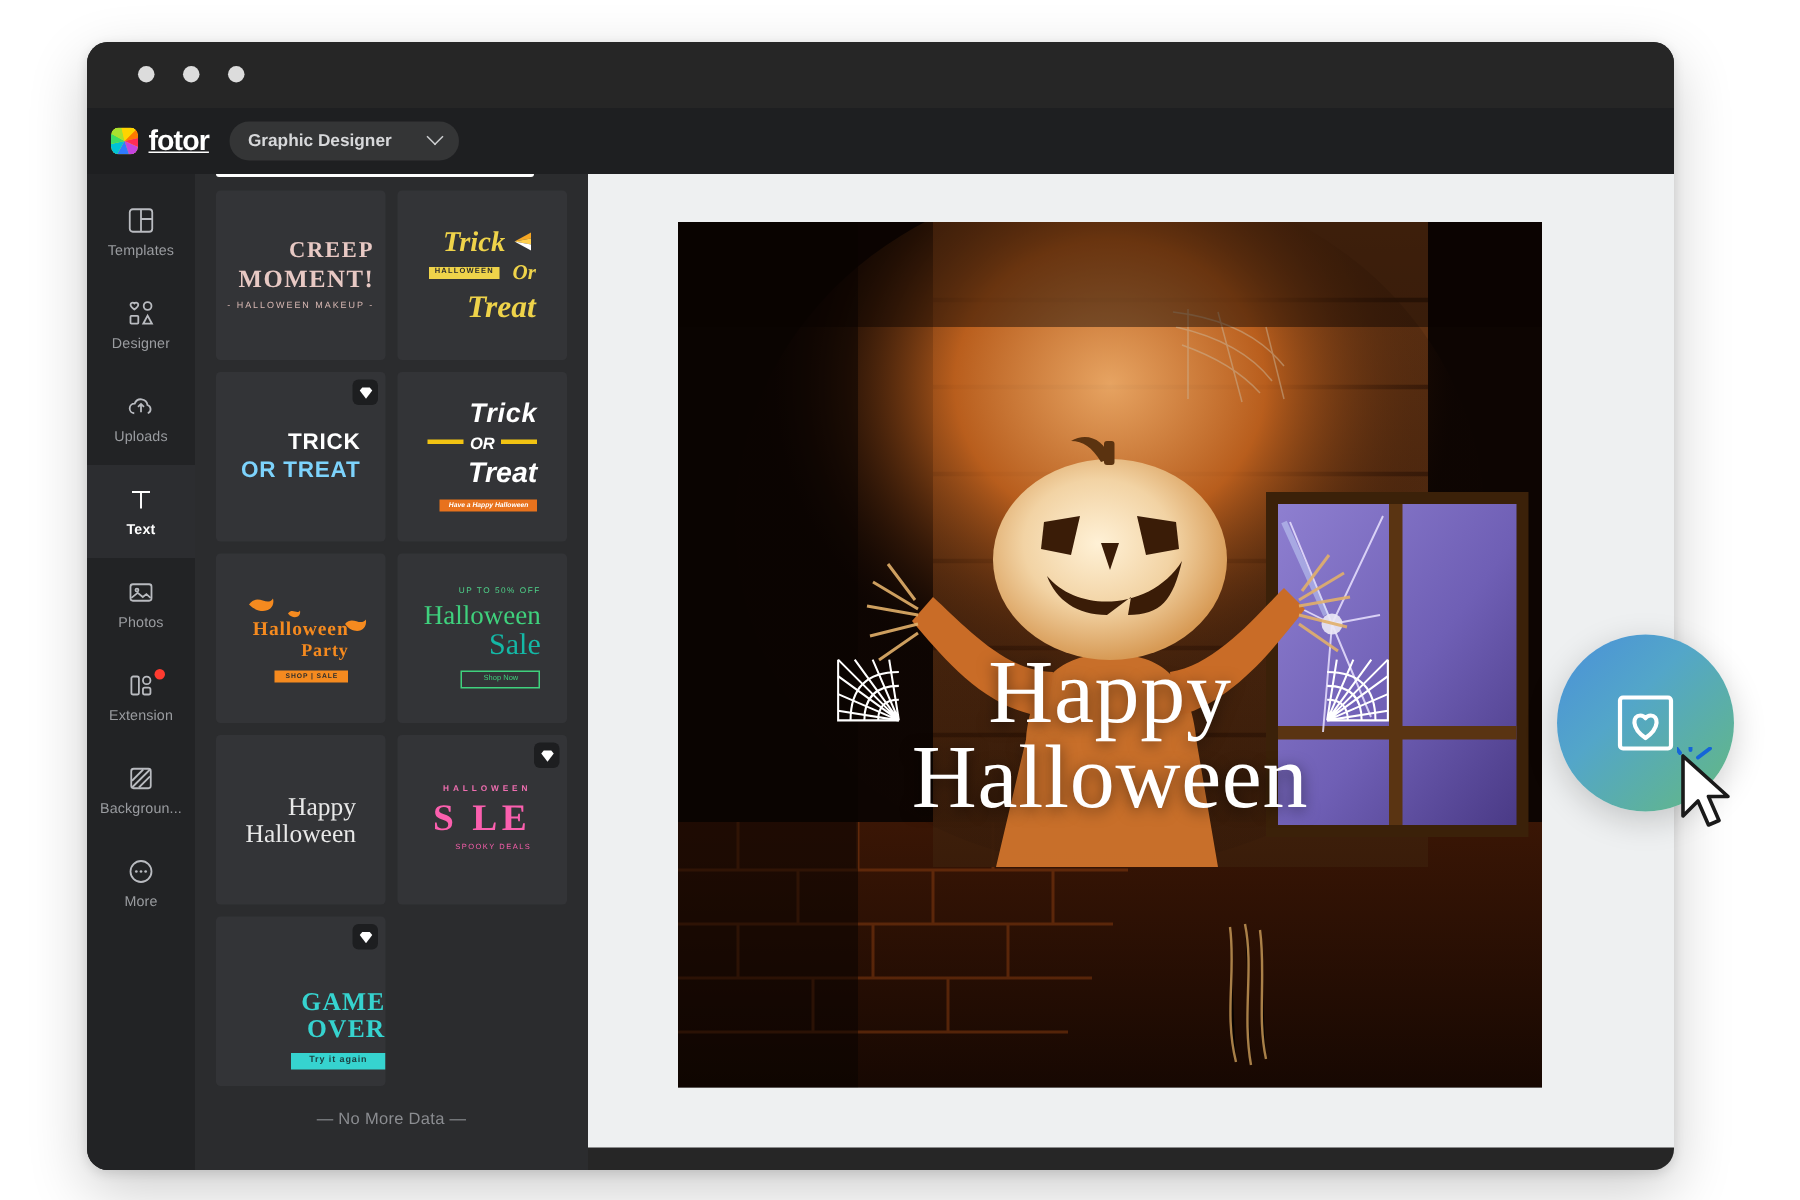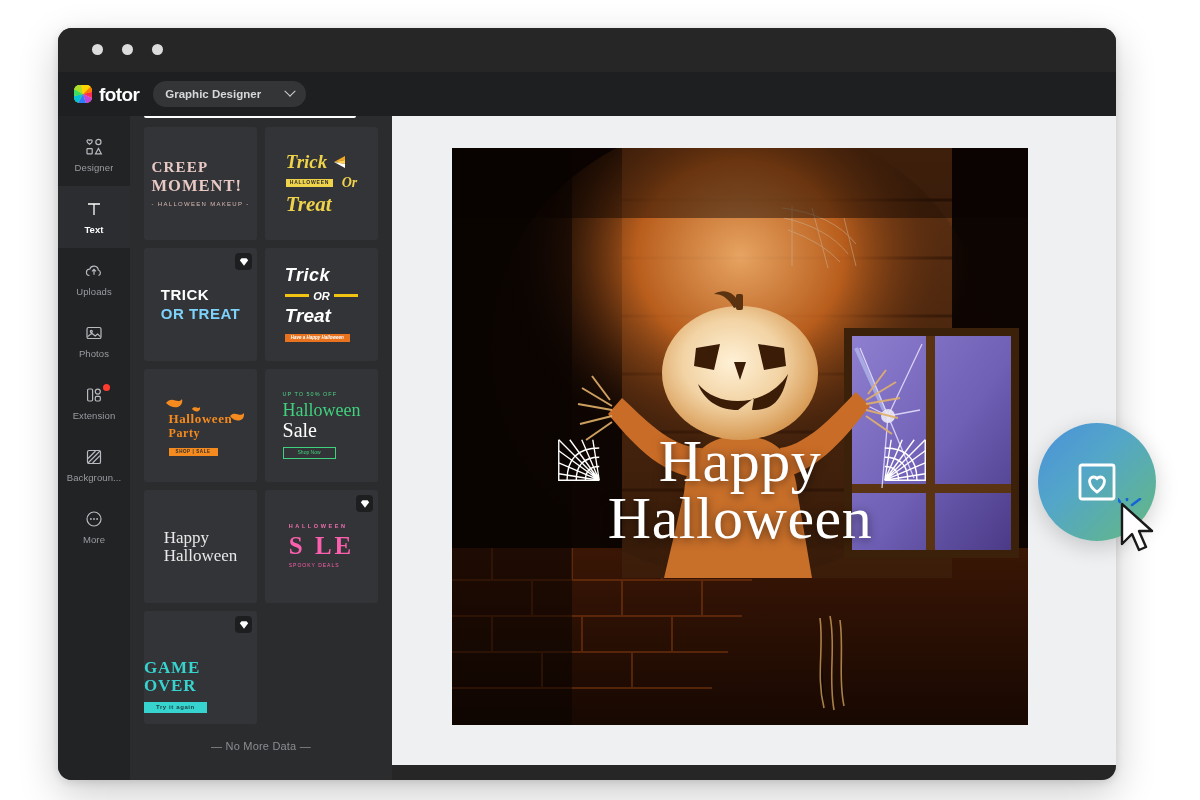--- a/index.html
+++ b/index.html
@@ -26,21 +26,21 @@
   .dot { position:absolute; top:16px; width:11px; height:11px; border-radius:50%; background:#dcdcdc; }
   .dot.d1 { left:34px; } .dot.d2 { left:64px; } .dot.d3 { left:94px; }
 
   
   .header {
     position:absolute; left:0; top:44px; width:100%; height:44px;
     background:#1e1f21; display:flex; align-items:center; padding-left:16px;
   }
   .logo-wrap { display:flex; align-items:center; gap:7px; }
   .logo-mark { width:18px; height:18px; border-radius:5px; overflow:hidden; position:relative; }
-  .logo-text { color:#fff; font-size:19px; font-weight:700; letter-spacing:-0.6px; line-height:1; }
+  .logo-text { color:#fff; font-size:19px; font-weight:700; letter-spacing:-0.6px; line-height:1;text-decoration:underline; }
   .role-pill {
     margin-left:14px; height:26px; padding:0 12px; border-radius:13px;
     background:#343536; color:#d7d8da; font-size:11.5px; font-weight:600;
     display:flex; align-items:center; gap:25px; cursor:pointer;
   }
   .chev { width:8px; height:8px; border-right:1.6px solid #cfd0d2; border-bottom:1.6px solid #cfd0d2;
           transform:rotate(45deg) translate(-2px,-2px); }
 
   
   .rail {
@@ -68,21 +68,21 @@
     display:grid; grid-template-columns:1fr 1fr; gap:8px;
   }
   .card { position:relative; aspect-ratio:1/1; background:#333437; border-radius:3px; overflow:hidden;
           display:flex; align-items:center; justify-content:center; cursor:pointer; }
   .badge { position:absolute; top:5px; right:5px; width:17px; height:17px; border-radius:4px;
            background:#1d1e20; display:flex; align-items:center; justify-content:center; }
   .no-more { position:absolute; left:0; right:0; bottom:28px; text-align:center;
              color:#8b8d91; font-size:11px; letter-spacing:0.2px; }
 
   
-  .t-inner { text-align:left; line-height:1.05; user-select:none; }
+  .t-inner { text-align:right; line-height:1.05; user-select:none; }
   .creep-1 { font-family:"Liberation Serif", serif; font-weight:700; font-size:15px; color:#e8c9c4;
              letter-spacing:1.2px; text-transform:uppercase; }
   .creep-2 { font-family:"Liberation Serif", serif; font-weight:700; font-size:16.5px; color:#e8c9c4;
              letter-spacing:1px; text-transform:uppercase; margin-top:1px; }
   .creep-3 { font-size:6px; color:#d9b9b4; letter-spacing:1.3px; margin-top:7px; }
 
   .tot-y1 { font-family:"Liberation Serif", serif; font-style:italic; font-weight:700; font-size:19px; color:#efd34a; }
   .tot-y-tag { display:inline-block; background:#efd34a; color:#2d2d2d; font-size:5px; font-weight:700;
                letter-spacing:0.8px; padding:1.5px 4px; vertical-align:middle; }
   .tot-y-or { font-family:"Liberation Serif", serif; font-style:italic; font-weight:700; font-size:14px; color:#efd34a; margin-left:4px; }
@@ -101,21 +101,21 @@
   .tot-b-foot { display:inline-block; background:#e8721d; color:#fff; font-size:4.5px; padding:1.5px 6px; margin-top:5px;
                 font-style:italic; font-weight:700; }
 
   .hp-1 { font-family:"Liberation Serif", serif; font-weight:700; font-size:13px; color:#f58a1f; letter-spacing:0.6px; }
   .hp-2 { font-family:"Liberation Serif", serif; font-weight:700; font-size:12px; color:#f58a1f; letter-spacing:0.6px; margin-top:1px;}
   .hp-tag { display:inline-block; background:#f58a1f; color:#2d2d2d; font-size:4.5px; font-weight:700;
             letter-spacing:0.6px; padding:1.5px 7px; margin-top:4px; }
 
   .hs-0 { font-size:5.5px; color:#4fd38a; letter-spacing:1px; }
   .hs-1 { font-family:"Liberation Serif", serif; font-size:18px; color:#3fd17d; margin-top:3px; }
-  .hs-2 { font-family:"Liberation Serif", serif; font-size:20px; color:#ffffff; }
+  .hs-2 { font-family:"Liberation Serif", serif; font-size:20px; color:#14b8a6; }
   .hs-btn { display:inline-block; border:1px solid #3fd17d; color:#3fd17d; font-size:5px; padding:2.5px 14px; margin-top:6px; }
 
   .hh-1 { font-family:"Liberation Serif", serif; font-size:17px; color:#e8e8e8; }
   .hh-2 { font-family:"Liberation Serif", serif; font-size:17px; color:#e8e8e8; }
 
   .ps-0 { font-size:5.5px; color:#f06eb0; letter-spacing:2.6px; font-weight:700; }
   .ps-1 { font-family:"Liberation Serif", serif; font-weight:700; font-size:25px; color:#fb5fae; letter-spacing:3px; margin-top:3px; }
   .ps-2 { font-size:5px; color:#fb5fae; letter-spacing:1px; margin-top:4px; }
 
   .go-1 { font-family:"Liberation Serif", serif; font-weight:700; font-size:17px; color:#36d3cf; letter-spacing:0.8px;margin-top:37px; }
@@ -192,51 +192,61 @@
         <span class="logo-text">fotor</span>
       </div>
       <div class="role-pill">
         <span>Graphic Designer</span>
         <span class="chev"></span>
       </div>
     </div>
 
     <div class="rail">
 
+      <div class="rail-item">
+        <span class="ico">
+          <svg viewBox="0 0 20 20" width="20" height="20" fill="none" stroke="#b9bbc0" stroke-width="1.2">
+            <rect x="2.5" y="2.5" width="15" height="15" rx="2"></rect>
+            <line x1="10" y1="2.5" x2="10" y2="17.5"></line>
+              <line x1="10" y1="9" x2="17.5" y2="9"></line>
+          </svg>
+        </span>
+        <span class="lbl">Templates</span>
+      </div>
 
       <div class="rail-item">
         <span class="ico">
           <svg viewBox="0 0 20 20" width="20" height="20" fill="none" stroke="#b9bbc0" stroke-width="1.2">
             <path d="M5.6 3.3c-1 -1 -2.6 -.4 -2.6 .9 0 1.2 1.6 2.4 2.6 3.1 1 -.7 2.6 -1.9 2.6 -3.1 0 -1.3 -1.6 -1.9 -2.6 -.9z"></path>
             <circle cx="14.4" cy="5" r="2.6"></circle>
             <rect x="3" y="11.6" width="5.2" height="5.2" rx="0.6"></rect>
             <path d="M14.4 11.4 L17.3 16.8 L11.5 16.8 Z"></path>
           </svg>
         </span>
         <span class="lbl">Designer</span>
       </div>
 
+      <div class="rail-item">
+        <span class="ico">
+          <svg viewBox="0 0 20 20" width="20" height="20" fill="none" stroke="#b9bbc0" stroke-width="1.2">
+            <path d="M5.5 14.5a3.2 3.2 0 0 1 .3 -6.4 4.4 4.4 0 0 1 8.5 .9 2.9 2.9 0 0 1 .2 5.5"></path>
+            <path d="M10 13.8 V8.4 M8 10.3 L10 8.3 L12 10.3"></path>
+          </svg>
+        </span>
+        <span class="lbl">Uploads</span>
+      </div>
+
       <div class="rail-item active">
         <span class="ico">
           <svg viewBox="0 0 20 20" width="20" height="20" fill="none" stroke="#ffffff" stroke-width="1.3">
             <line x1="4" y1="5" x2="16" y2="5"></line>
               <line x1="10" y1="5" x2="10" y2="16"></line>
           </svg>
         </span>
         <span class="lbl">Text</span>
-      </div>
-
-      <div class="rail-item">
-        <span class="ico">
-          <svg viewBox="0 0 20 20" width="20" height="20" fill="none" stroke="#b9bbc0" stroke-width="1.2">
-            <path d="M5.5 14.5a3.2 3.2 0 0 1 .3 -6.4 4.4 4.4 0 0 1 8.5 .9 2.9 2.9 0 0 1 .2 5.5"></path>
-            <path d="M10 13.8 V8.4 M8 10.3 L10 8.3 L12 10.3"></path>
-          </svg>
-        </span>
-        <span class="lbl">Uploads</span>
       </div>
 
       <div class="rail-item">
         <span class="ico">
           <svg viewBox="0 0 20 20" width="20" height="20" fill="none" stroke="#b9bbc0" stroke-width="1.2">
             <rect x="3" y="4.5" width="14" height="11" rx="1.6"></rect>
             <circle cx="7.3" cy="8.4" r="1"></circle>
             <path d="M3.6 13.6 L7.8 10.2 L11.2 13 L13.6 11.1 L16.4 13.6"></path>
           </svg>
         </span>

